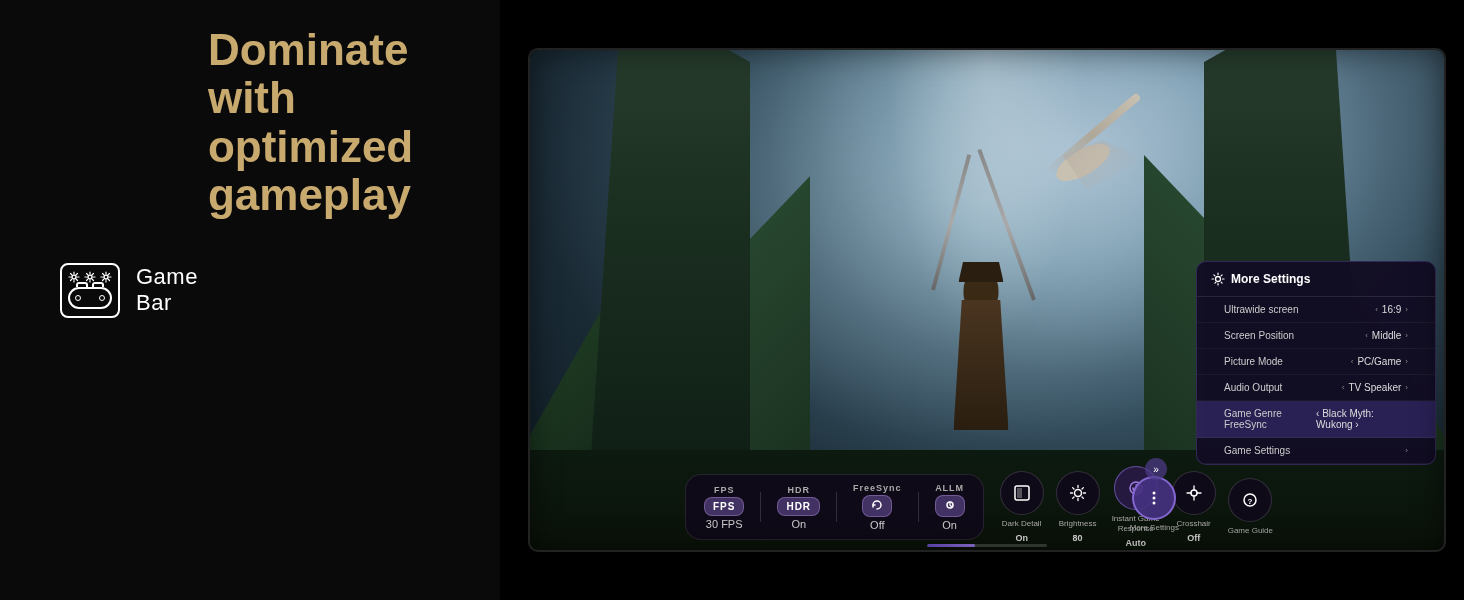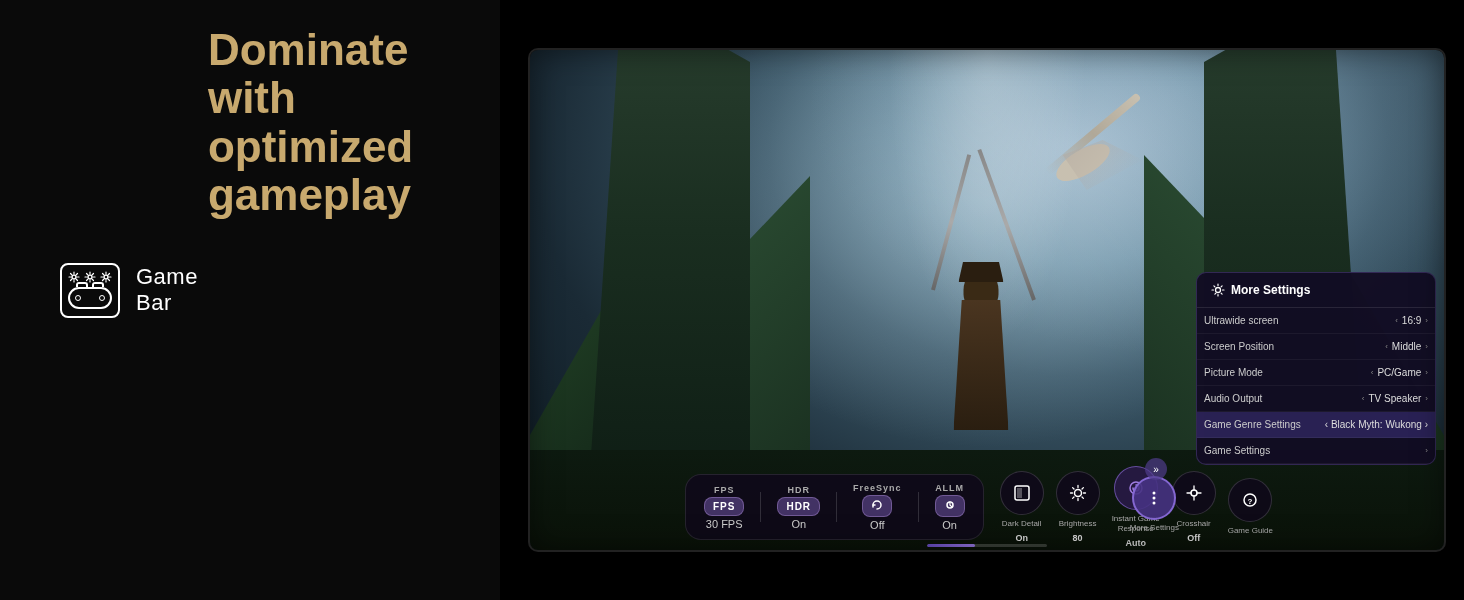--- a/index.html
+++ b/index.html
@@ -466,21 +466,21 @@
       border-bottom: 1px solid rgba(255,255,255,0.1);
       display: flex;
       align-items: center;
       gap: 6px;
     }
 
     .settings-row {
       display: flex;
       align-items: center;
       justify-content: space-between;
-      padding: 7px 7px;
+      padding: 7px 27px;
       font-size: 10px;
       color: #bbb;
       border-bottom: 1px solid rgba(255,255,255,0.05);
     }
 
     .settings-row.highlighted {
       background: rgba(100, 80, 200, 0.3);
       color: #fff;
     }
 
@@ -749,21 +749,21 @@
         <div class="settings-row">
           <span class="settings-row-label">Audio Output</span>
           <div class="settings-row-value">
             <span class="chevron">‹</span>
             <span>TV Speaker</span>
             <span class="chevron">›</span>
           </div>
         </div>
 
         <div class="settings-row highlighted">
-          <span class="settings-row-label">Game Genre Settings</span>
+          <span class="settings-row-label">Game Genre FreeSync</span>
           <div class="settings-row-value">
             <span>‹ Black Myth: Wukong ›</span>
           </div>
         </div>
 
         <div class="settings-row">
           <span class="settings-row-label">Game Settings</span>
           <div class="settings-row-value">
             <span class="chevron">›</span>
           </div>

